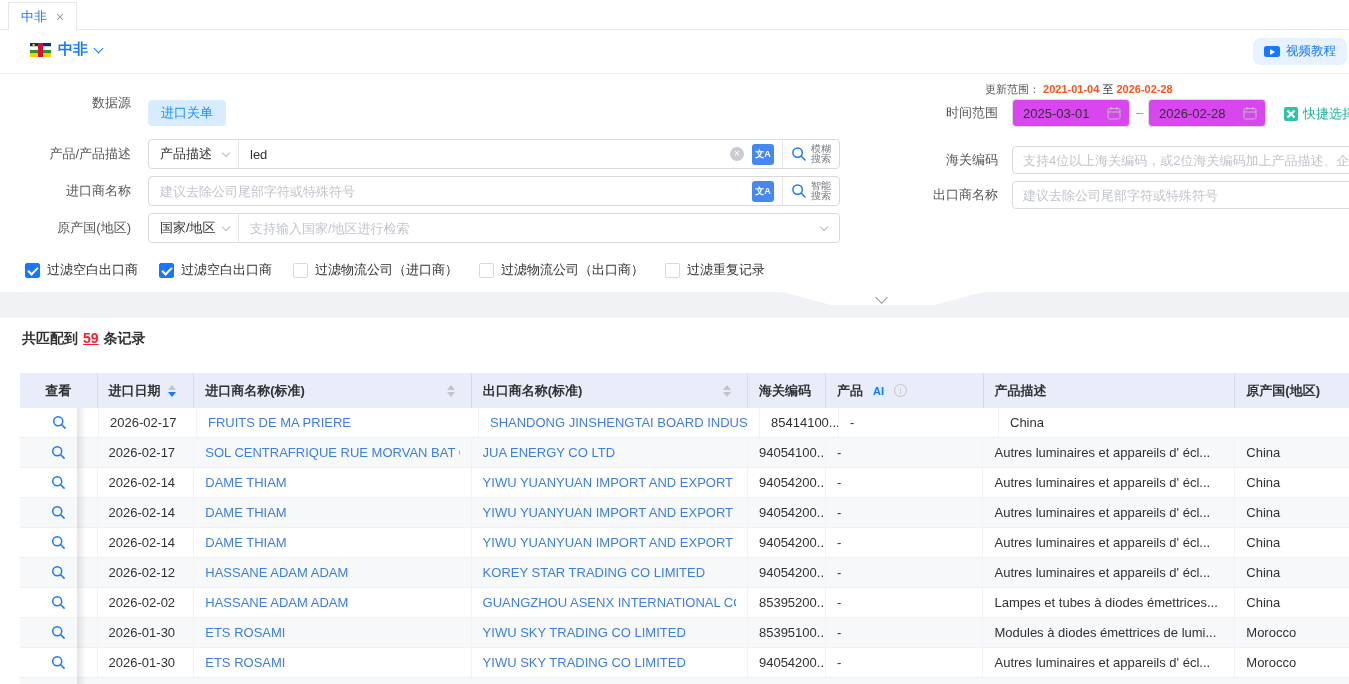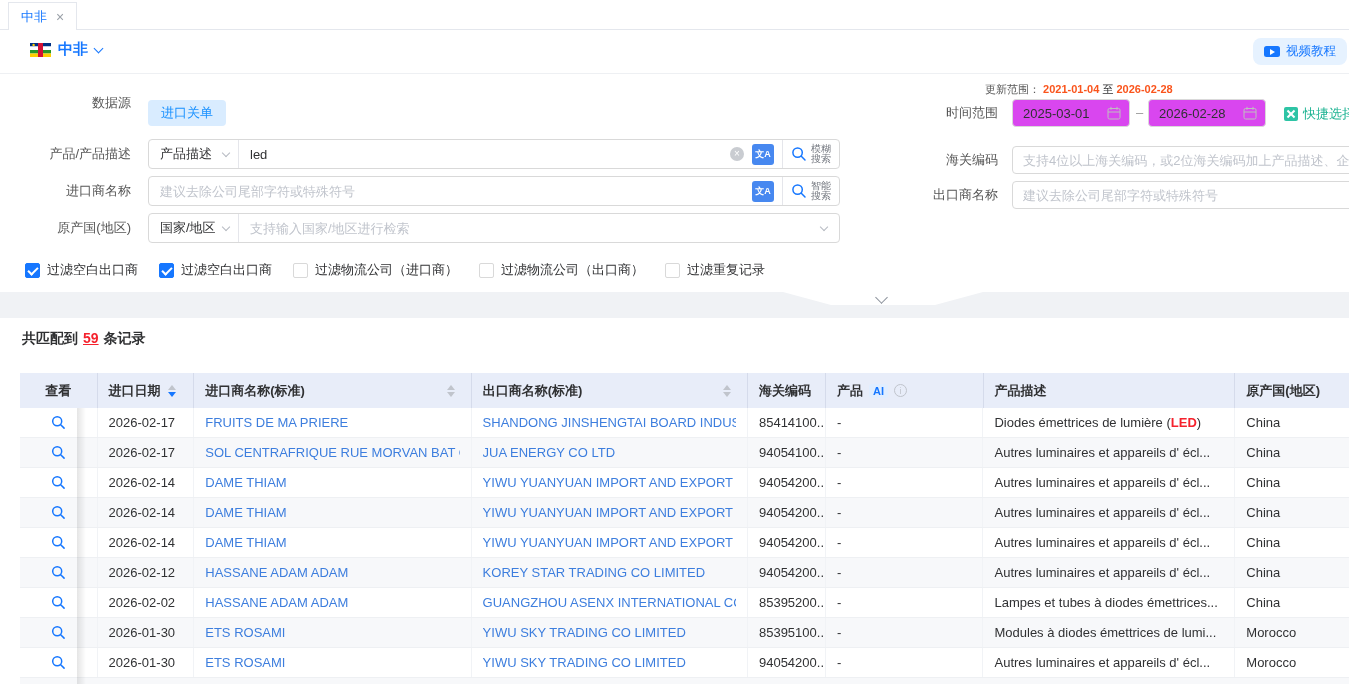--- a/index.html
+++ b/index.html
@@ -318,25 +318,20 @@
     </div>
     <div class="td c-date">2026-02-17</div>
     <div class="td c-imp">
       <span class="lnk">FRUITS DE MA PRIERE</span>
     </div>
     <div class="td c-exp">
       <span class="lnk">SHANDONG JINSHENGTAI BOARD INDUST...</span>
     </div>
     <div class="td c-hs">85414100...</div>
     <div class="td c-prod">-</div>
-    <div class="td c-desc">
-      <span>Diodes émettrices de lumière (</span>
-              <span class="hl">LED</span>
-              <span>)</span>
-    </div>
     <div class="td c-origin">China</div>
   </div>
 
   <div class="trow">
     <div class="td c-view">
       <span class="view-btn">
         <svg width="15" height="15" viewBox="0 0 15 15">
           <circle cx="6.2" cy="6.2" r="4.5" fill="none" stroke="#1677ff" stroke-width="1.5"></circle>
           <line x1="9.7" y1="9.7" x2="13.1" y2="13.1" stroke="#1677ff" stroke-width="1.5" stroke-linecap="round"></line>
         </svg>

